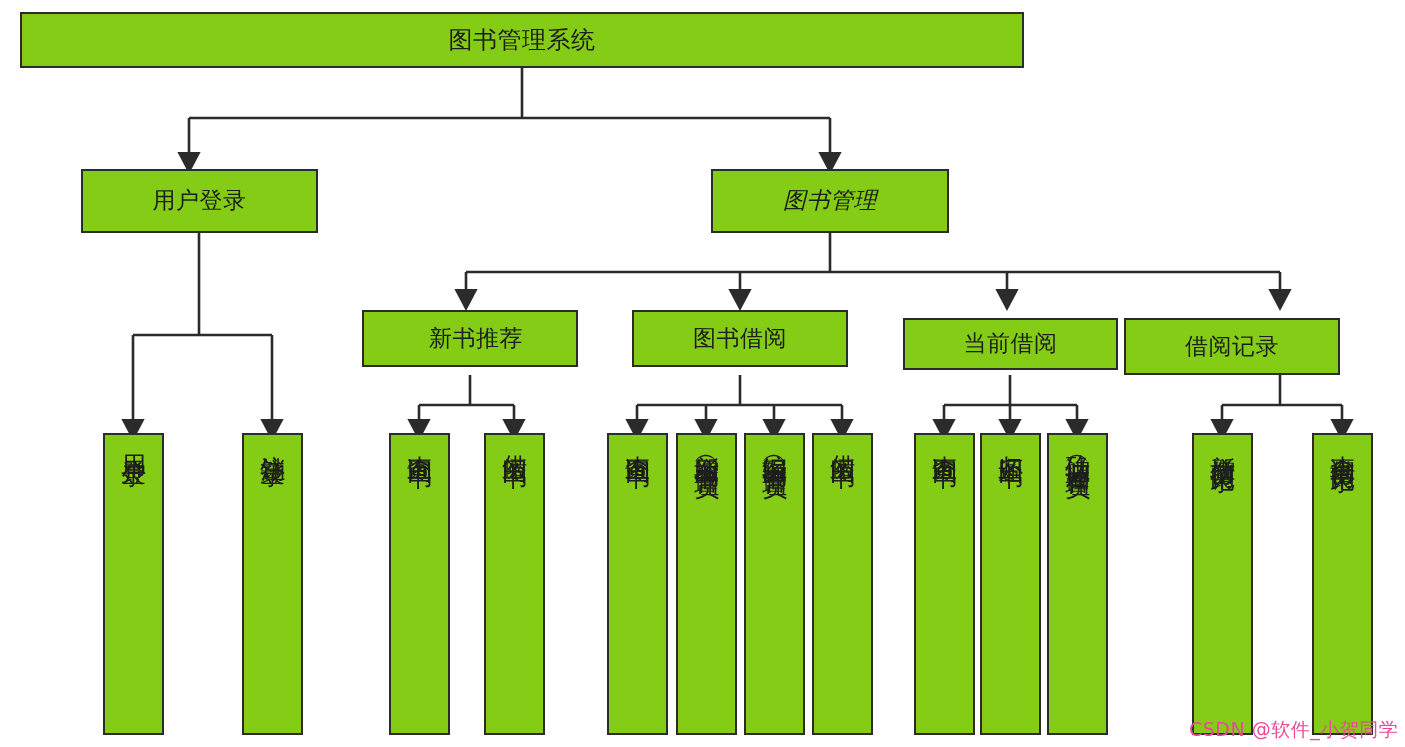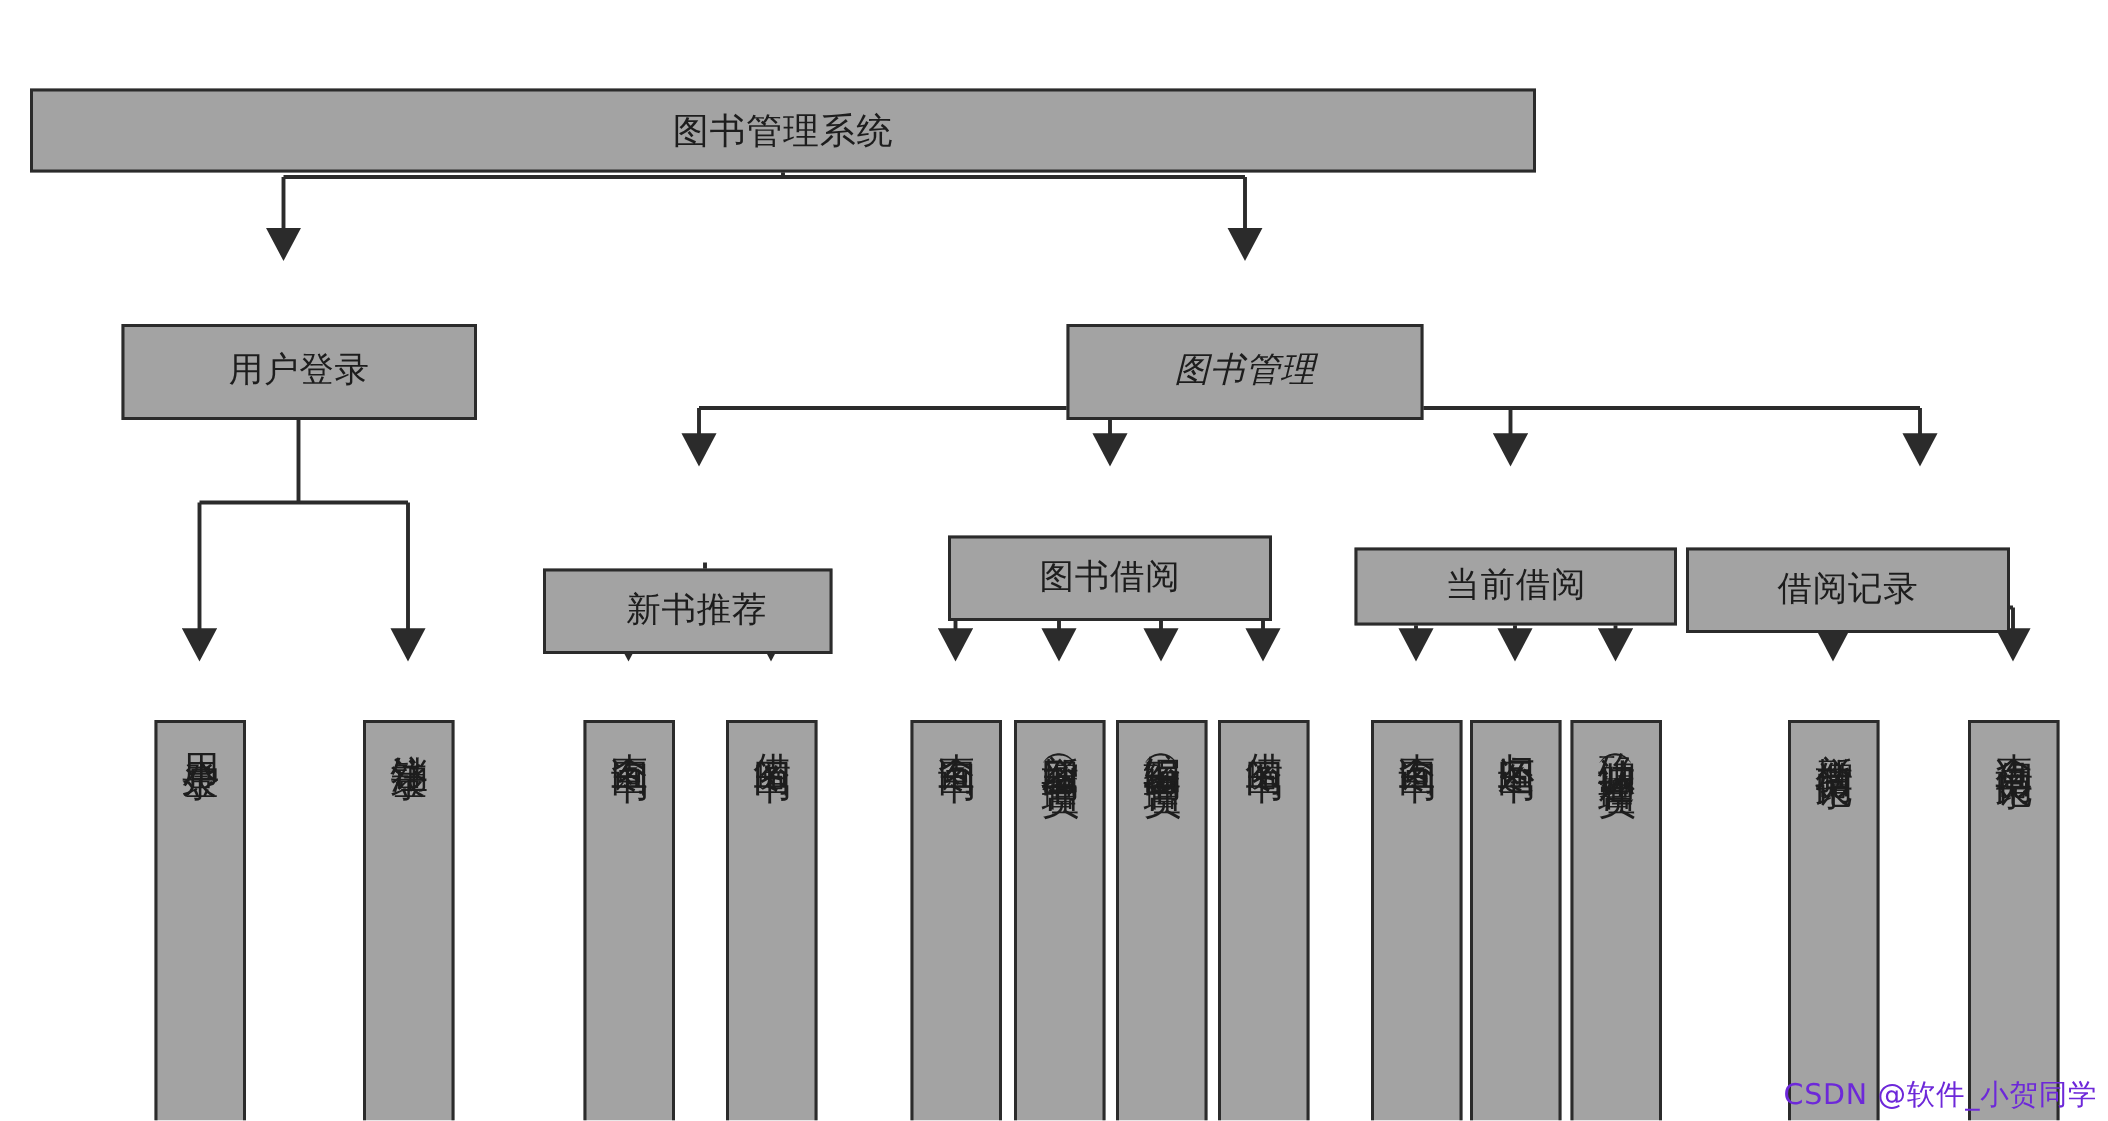--- a/index.html
+++ b/index.html
@@ -20,26 +20,25 @@
     left: 0;
     top: 0;
     width: 1405px;
     height: 747px;
     pointer-events: none;
   }
   .node {
     position: absolute;
     box-sizing: border-box;
     border: 2.5px solid #2b2b2b;
-    background: #a3a3a3;
+    background: #84cc16;
     display: flex;
     align-items: center;
     justify-content: center;
     color: #1d1d1d;
-    margin-top: 47px;
   }
   .node .label {
     display: block;
     text-align: center;
     line-height: 1.18;
     white-space: nowrap;
   }
   
   .node.horiz .label {
     font-size: 23px;
@@ -57,21 +56,21 @@
     writing-mode: vertical-rl;
     text-orientation: upright;
     font-size: 25px;
     line-height: 1.02;
     letter-spacing: 3px;
     white-space: nowrap;
     margin: 0 auto;
   }
   .watermark {
     position: absolute;
-    color: #6d28d9;
+    color: #ec4899;
     font-size: 19px;
     letter-spacing: 0.5px;
     white-space: nowrap;
     user-select: none;
   }
 </style>
 </head>
 <body>
 
 <div id="canvas">
@@ -131,21 +130,21 @@
   </div>
 
   <div class="node horiz" style="left:81px; top:169px; width:237px; height:64px;">
     <span class="label">用户登录</span>
   </div>
 
   <div class="node horiz" style="left:711px; top:169px; width:238px; height:64px;font-style:italic;">
     <span class="label">图书管理</span>
   </div>
 
-  <div class="node horiz" style="left:362px; top:332px; width:193px; height:57px;padding-left:12px;">
+  <div class="node horiz" style="left:362px; top:310px; width:216px; height:57px;padding-left:12px;">
     <span class="label">新书推荐</span>
   </div>
 
   <div class="node horiz" style="left:632px; top:310px; width:216px; height:57px;">
     <span class="label">图书借阅</span>
   </div>
 
   <div class="node horiz" style="left:903px; top:318px; width:215px; height:52px;">
     <span class="label">当前借阅</span>
   </div>

